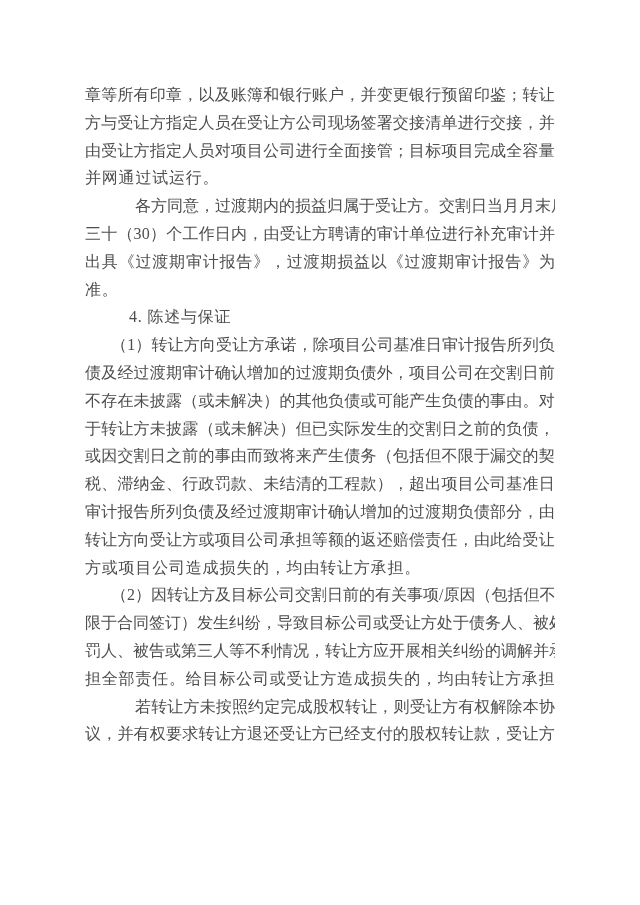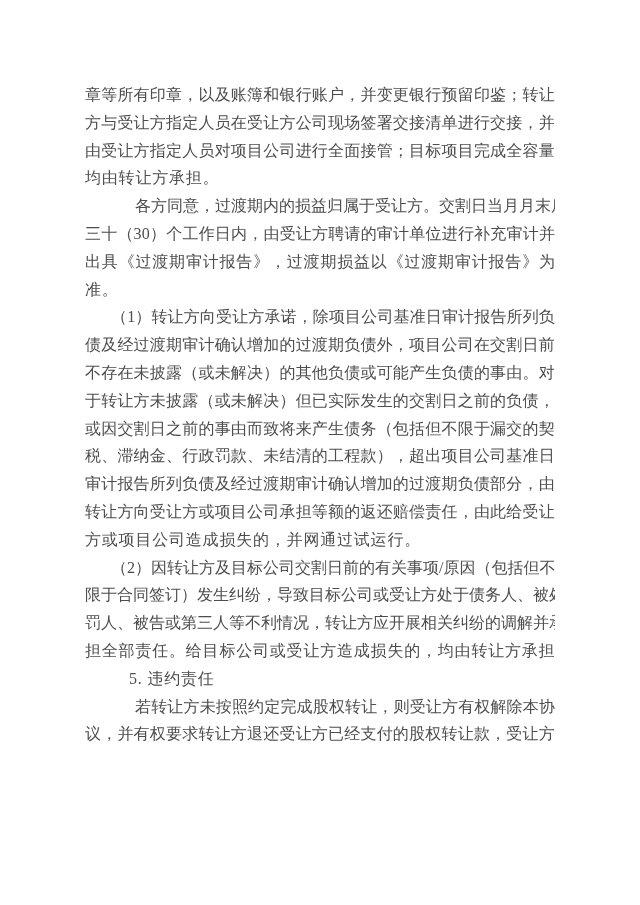--- a/index.html
+++ b/index.html
@@ -144,21 +144,21 @@
           <span>目</span>
           <span>标</span>
           <span>项</span>
           <span>目</span>
           <span>完</span>
           <span>成</span>
           <span>全</span>
           <span>容</span>
           <span>量</span>
         </div>
-        <div class="line lastline ind-none">均由转让方承担。</div>
+        <div class="line lastline ind-none">并网通过试运行。</div>
       </div>
       <div class="paragraph">
         <div class="line full ind-plain">
           <span>各</span>
           <span>方</span>
           <span>同</span>
           <span>意</span>
           <span>，</span>
           <span>过</span>
           <span>渡</span>
@@ -239,20 +239,23 @@
           <span>渡</span>
           <span>期</span>
           <span>审</span>
           <span>计</span>
           <span>报</span>
           <span>告</span>
           <span>》</span>
           <span>为</span>
         </div>
         <div class="line lastline ind-none">准。</div>
+      </div>
+      <div class="paragraph">
+        <div class="line lastline ind-heading">4. 陈述与保证</div>
       </div>
       <div class="paragraph">
         <div class="line full ind-paren">
           <span>（</span>
           <span>1</span>
           <span>）</span>
           <span>转</span>
           <span>让</span>
           <span>方</span>
           <span>向</span>
@@ -488,21 +491,21 @@
           <span>偿</span>
           <span>责</span>
           <span>任</span>
           <span>，</span>
           <span>由</span>
           <span>此</span>
           <span>给</span>
           <span>受</span>
           <span>让</span>
         </div>
-        <div class="line lastline ind-none">方或项目公司造成损失的，并网通过试运行。</div>
+        <div class="line lastline ind-none">方或项目公司造成损失的，均由转让方承担。</div>
       </div>
       <div class="paragraph">
         <div class="line full ind-paren">
           <span>（</span>
           <span>2</span>
           <span>）</span>
           <span>因</span>
           <span>转</span>
           <span>让</span>
           <span>方</span>
@@ -589,23 +592,20 @@
           <span>纷</span>
           <span>的</span>
           <span>调</span>
           <span>解</span>
           <span>并</span>
           <span>承</span>
         </div>
         <div class="line lastline ind-none">担全部责任。给目标公司或受让方造成损失的，均由转让方承担。</div>
       </div>
       <div class="paragraph">
-        <div class="line lastline ind-heading">5. 违约责任</div>
-      </div>
-      <div class="paragraph">
         <div class="line full ind-plain">
           <span>若</span>
           <span>转</span>
           <span>让</span>
           <span>方</span>
           <span>未</span>
           <span>按</span>
           <span>照</span>
           <span>约</span>
           <span>定</span>

